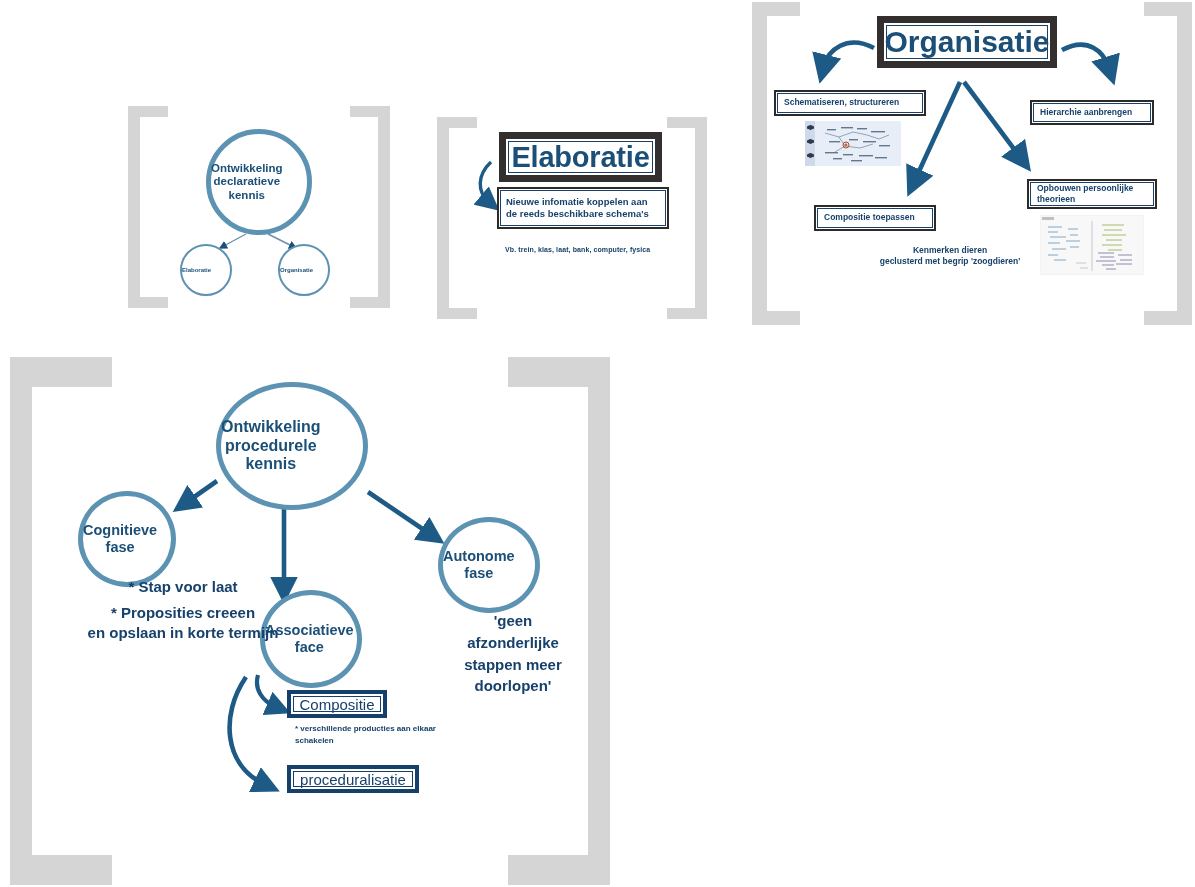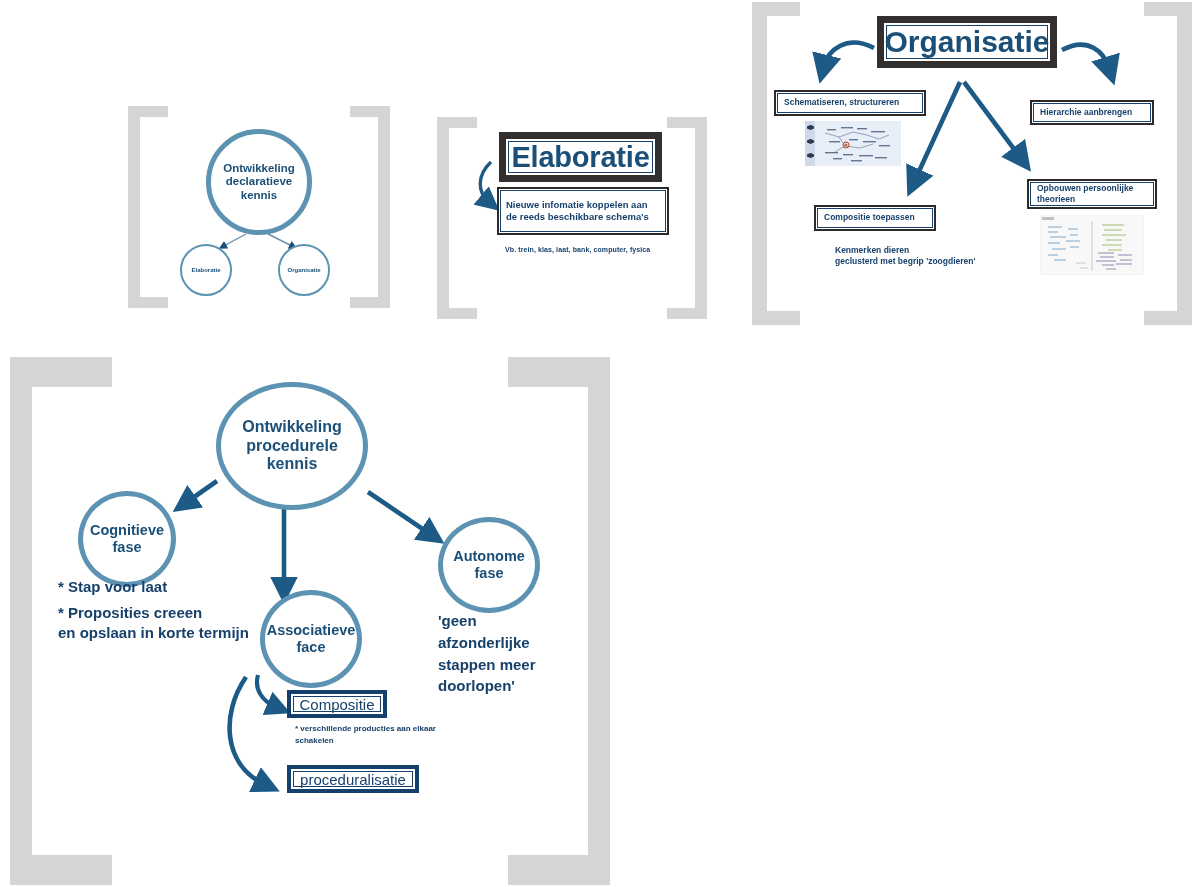--- a/index.html
+++ b/index.html
@@ -10,21 +10,21 @@
   }
   .panel{position:absolute;}
 
   
   .bracket{position:absolute;background:#d5d5d5;}
 
   
   .circle{
     position:absolute;border-radius:50%;
     border:5px solid #5d93b2;background:#ffffff;
-    display:flex;align-items:center;justify-content:center;
+    display:flex;align-items:center;
     text-align:center;color:#1b4f77;font-weight:600;
     line-height:1.15;box-sizing:border-box;
   }
   .circle.small{border-width:2px;}
 
   
   .plaque{
     position:absolute;background:#ffffff;
     border:7px solid #332f2f;box-sizing:border-box;
     display:flex;align-items:center;justify-content:center;
@@ -53,21 +53,21 @@
     border:4px solid #16406c;padding:2px;
   }
   .dbox .in{
     border:1px solid #16406c;width:100%;height:100%;
     display:flex;align-items:center;justify-content:center;
     color:#16406c;box-sizing:border-box;
   }
 
   
   .txt{position:absolute;color:#17416b;line-height:1.35;white-space:pre-line;}
-  .txt.b{font-weight:bold;}
+  .txt.b{font-weight:bold;text-align:center;}
   .txt.lite{font-weight:600;}
 
   
   .photo{position:absolute;overflow:hidden;}
   svg{display:block;overflow:visible;}
   .arrows{position:absolute;left:0;top:0;pointer-events:none;}
 </style>
 </head>
 <body>
 
@@ -120,21 +120,21 @@
 
   <svg class="arrows" width="270" height="202">
     <defs>
       <marker id="ah2" markerWidth="7" markerHeight="7" refX="3" refY="3.5" orient="auto">
         <path d="M0,0 L7,3.5 L0,7 z" fill="#1d5a86"></path>
       </marker>
     </defs>
     <path d="M54,45 C40,58 40,75 52,85" fill="none" stroke="#1d5a86" stroke-width="3.4" marker-end="url(#ah2)"></path>
   </svg>
 
-  <div class="lbox" style="left:60px;top:70px;width:172px;height:48px;padding:0 7px;font-size:9.5px;">
+  <div class="lbox" style="left:60px;top:70px;width:172px;height:42px;padding:0 7px;font-size:9.5px;">
     <div class="inner"></div>
     <span style="white-space:pre-line;">Nieuwe infomatie koppelen aan
 de reeds beschikbare schema's</span>
   </div>
 
   <div class="txt lite" style="left:68px;top:128px;width:200px;font-size:7px;letter-spacing:.1px;">Vb. trein, klas, laat, bank, computer, fysica</div>
 </div>
 
 <div class="panel" style="left:752px;top:2px;width:440px;height:323px;">
 

